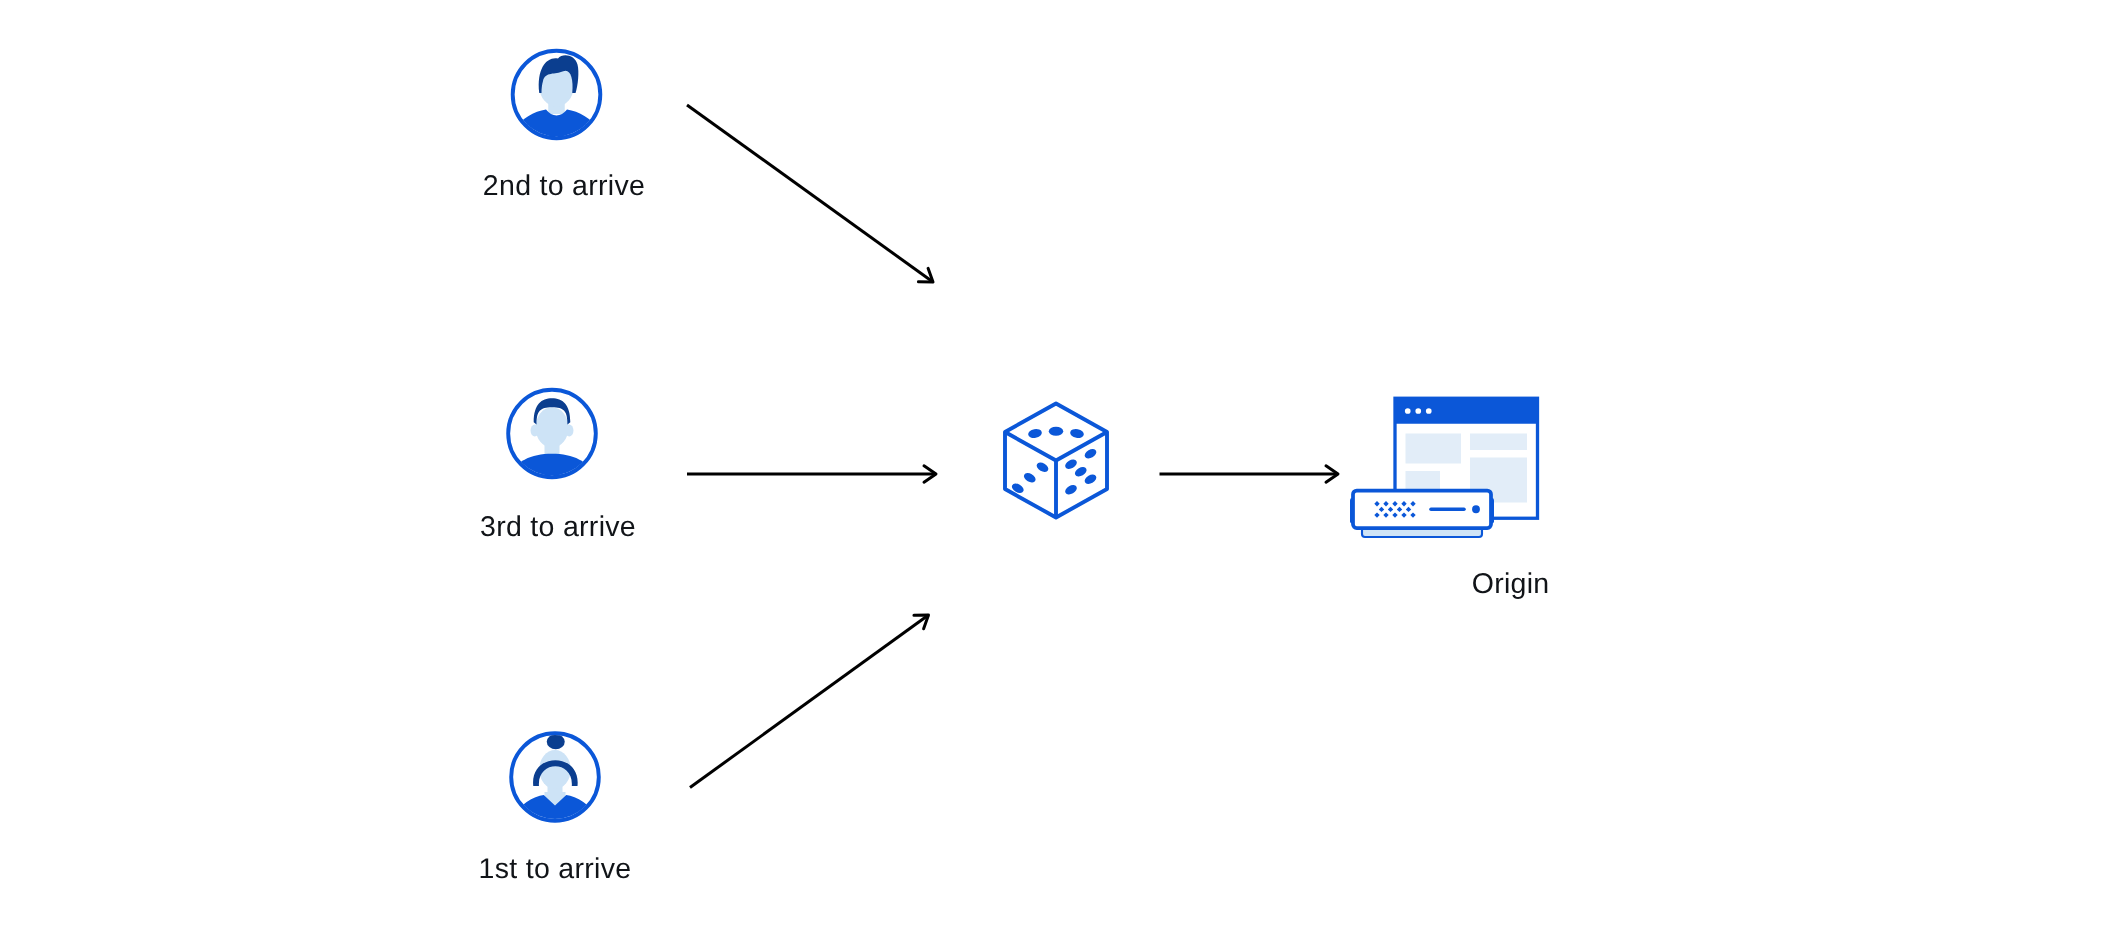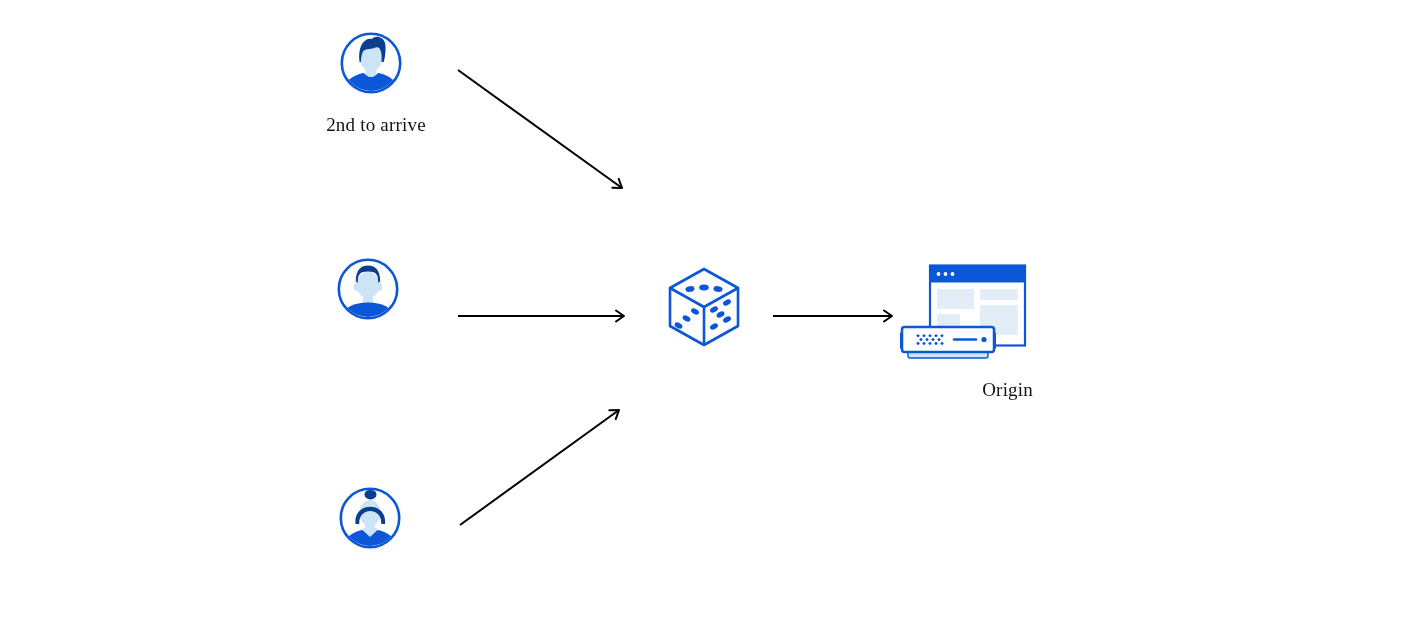--- a/index.html
+++ b/index.html
@@ -1,20 +1,20 @@
 <!DOCTYPE html>
 <html><head>
 <meta charset="utf-8">
 <style>
   html,body{margin:0;padding:0;background:#ffffff;}
   #stage{
     position:relative;
     width:1405px;height:633px;
     background:#ffffff;
-    font-family:Liberation Serif, serif;
+    font-family:Liberation Sans, sans-serif;
     overflow:hidden;
   }
   .arrows-layer{position:absolute;left:0;top:0;}
   .node{position:absolute;}
   .node-label{
     position:absolute;
     font-size:19px;
     line-height:1.25;
     color:#111418;
     text-align:center;
@@ -71,39 +71,41 @@
         <ellipse cx="20.5" cy="30" rx="2.8" ry="4" fill="#cde3f6"></ellipse>
         <ellipse cx="43.5" cy="30" rx="2.8" ry="4" fill="#cde3f6"></ellipse>
         <rect x="27" y="36" width="10" height="10" fill="#cde3f6"></rect>
         <ellipse cx="32" cy="28" rx="11" ry="13.5" fill="#cde3f6"></ellipse>
         <path d="M19.8,24.5 C19.8,12.5 25,8.5 32,8.5 C39,8.5 44.2,12.5 44.2,24.5 L42.3,26
                  C42.3,17 40,14.5 32,14.5 C24,14.5 21.7,17 21.7,26 Z" fill="#0b3e8f"></path>
         <path d="M3,64 C5,52 16,45.5 32,45.5 C48,45.5 59,52 61,64 Z" fill="#0b57d8"></path>
       </g>
     </svg>
   </div>
+  <div class="node-label" style="left:292px;top:340px;width:160px;">3rd to arrive</div>
 
   <div class="node" style="left:338px;top:486px;width:64px;height:64px;">
     <svg width="64" height="64" viewBox="0 0 64 64">
       <defs>
           <clipPath id="clipC">
             <circle cx="32" cy="32" r="28"></circle>
           </clipPath>
         </defs>
       <circle cx="32" cy="32" r="29.2" fill="#ffffff" stroke="#0b57d8" stroke-width="2.6"></circle>
       <g clip-path="url(#clipC)">
         <ellipse cx="32.5" cy="8.5" rx="6" ry="5" fill="#0b3e8f"></ellipse>
         <rect x="27" y="35" width="10" height="11" fill="#cde3f6"></rect>
         <ellipse cx="32" cy="27" rx="10.5" ry="13" fill="#cde3f6"></ellipse>
         <path d="M17.5,38 C15,15 49.5,15 47,38 L43.2,38 C44.5,20.5 20,20.5 21.3,38 Z" fill="#0b3e8f"></path>
         <path d="M25,46 L32,52 L39,46 L39,42 L25,42 Z" fill="#cde3f6"></path>
         <path d="M3,64 C5,51.5 17,45 24.5,44 L32,51 L39.5,44 C47,45 59,51.5 61,64 Z" fill="#0b57d8"></path>
       </g>
     </svg>
   </div>
+  <div class="node-label" style="left:290px;top:568px;width:160px;">1st to arrive</div>
 
   <div class="node" style="left:666px;top:266px;width:76px;height:84px;">
     <svg width="76" height="84" viewBox="0 0 76 84">
       <g stroke="#0b57d8" stroke-width="2.6" fill="#ffffff" stroke-linejoin="round">
         <path d="M38,3 L72,22 L72,60 L38,79 L4,60 L4,22 Z"></path>
         <path d="M4,22 L38,41 L72,22" fill="none"></path>
         <path d="M38,41 L38,79" fill="none"></path>
       </g>
       <g fill="#0b57d8">
 

